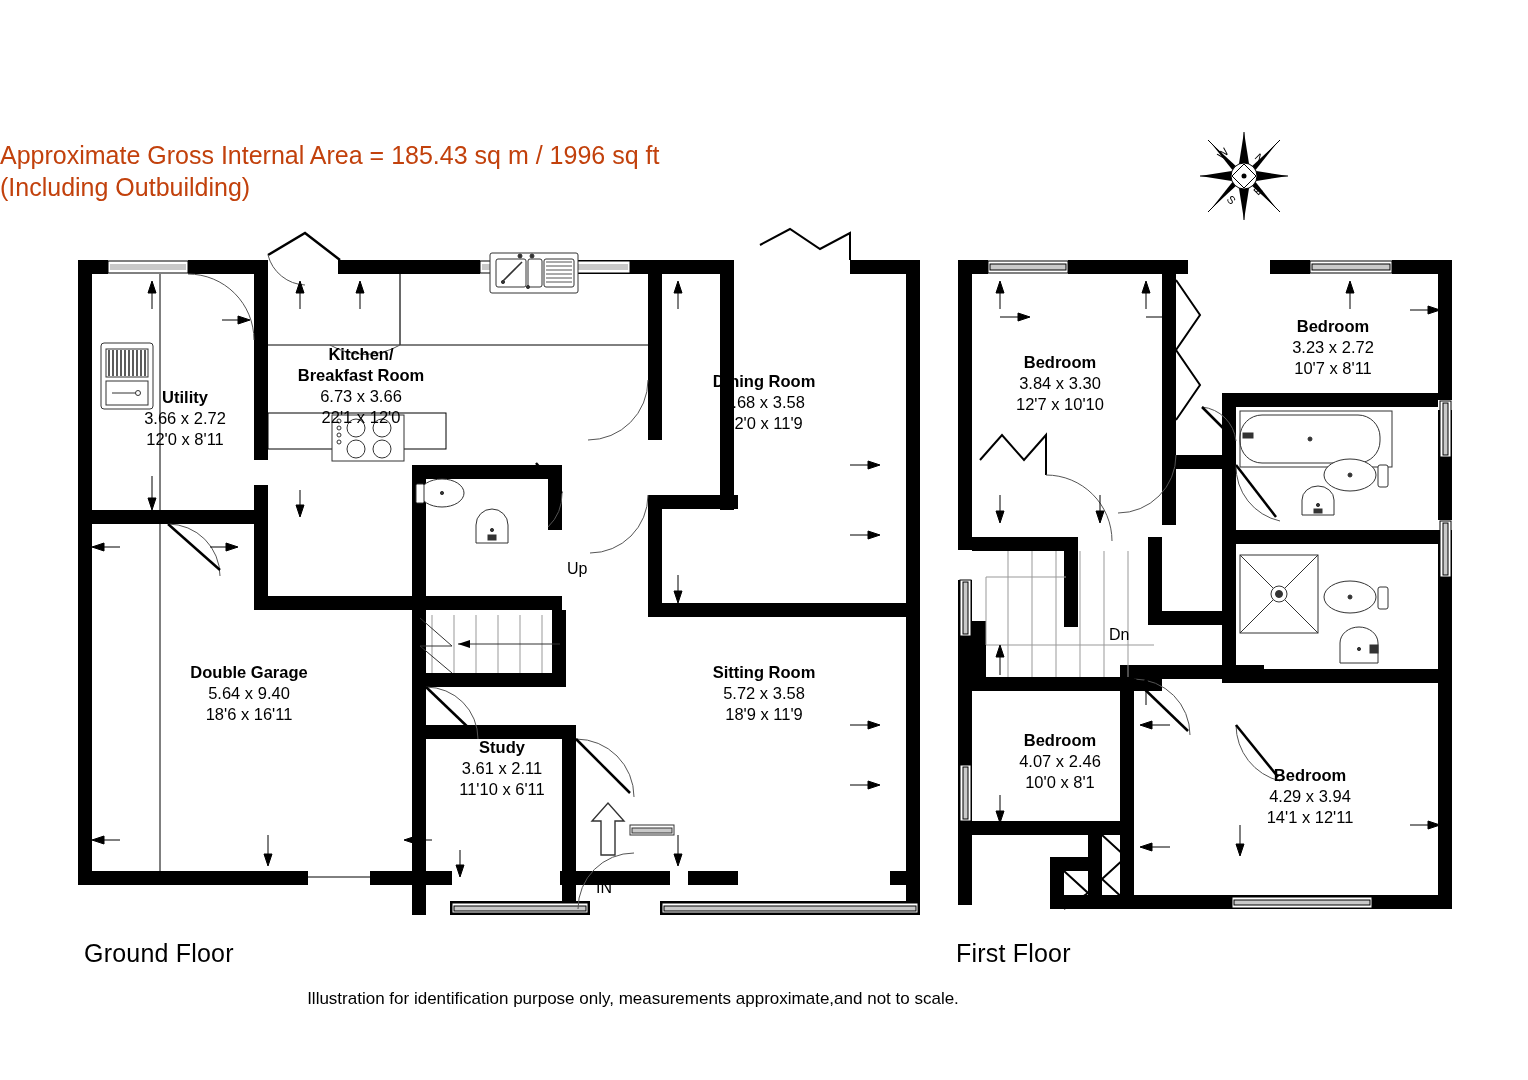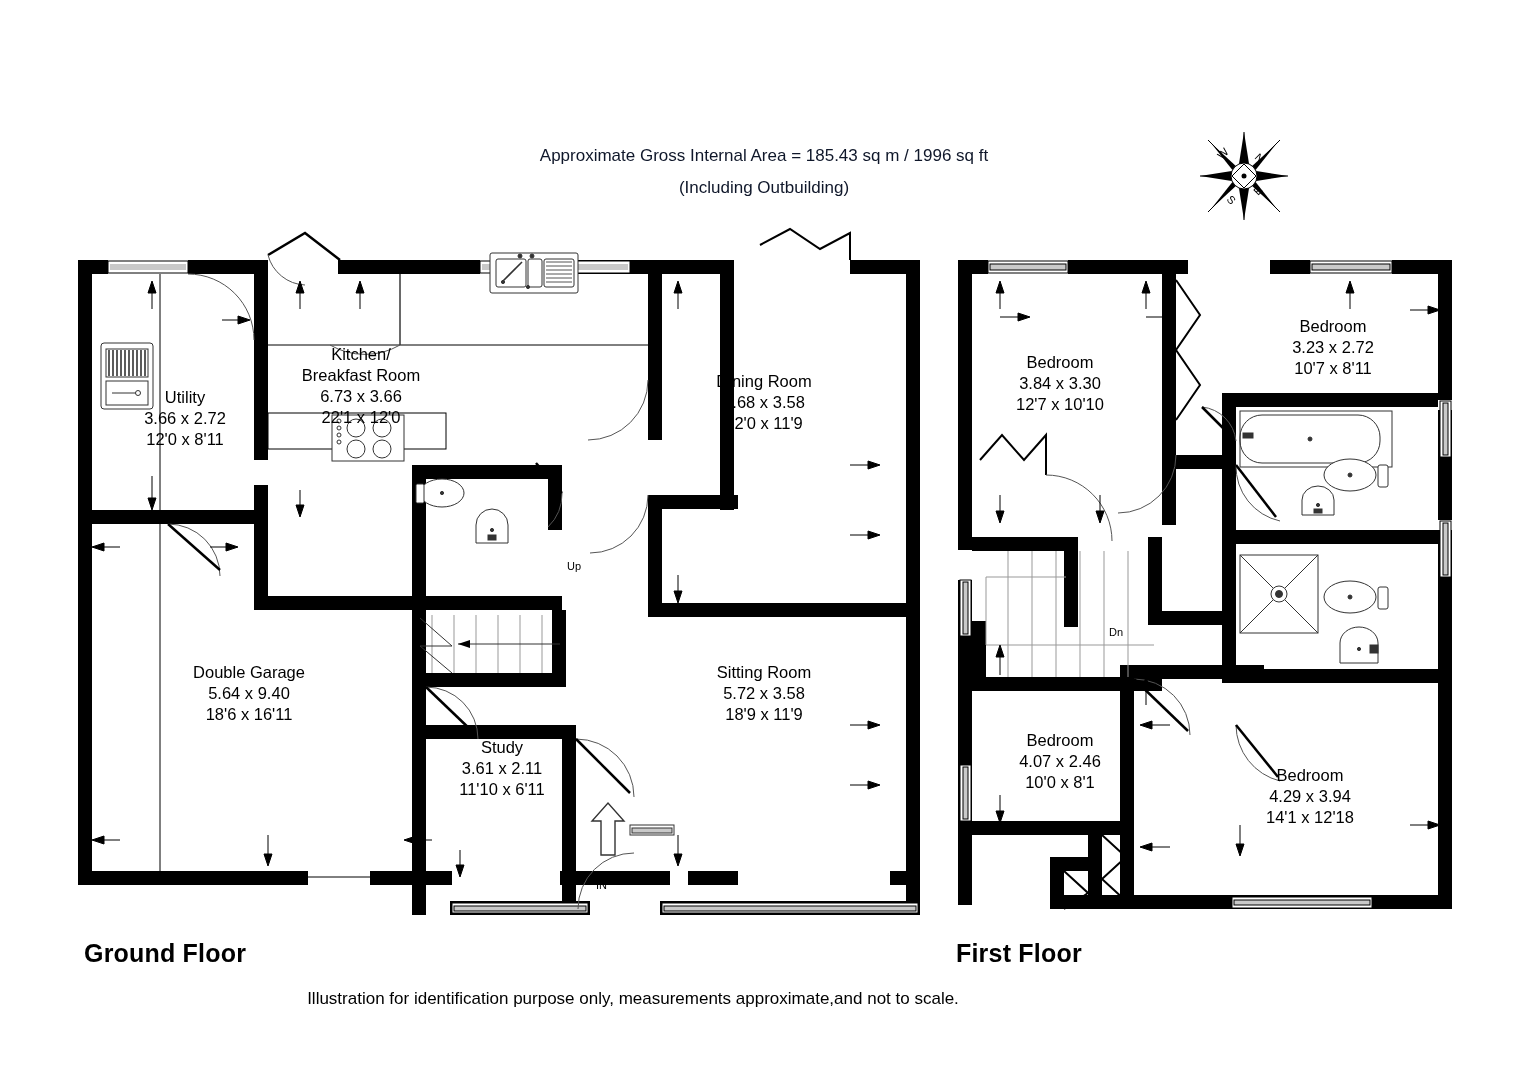--- a/index.html
+++ b/index.html
@@ -19,32 +19,32 @@
   #plan-root {
     position: absolute;
     left: 0; top: 0;
     width: 1528px;
     height: 1080px;
   }
   .hdr {
     position: absolute;
     left: 0;
     width: 1528px;
-    text-align: center;
-    font-size: 17px;
+    text-align: left;
+    font-size: 25px;
     line-height: 31px;
-    color: #0f172a;
+    color: #c2410c;
   }
   #title-line1 { top: 140px; }
   #title-line2 { top: 172px; }
 
   .floor-label {
     position: absolute;
     font-size: 25px;
-    font-weight: bold;
+    font-weight: normal;
     letter-spacing: 0.2px;
     color: #000;
   }
   #ground-floor-label { left: 84px; top: 939px; }
   #first-floor-label  { left: 956px; top: 939px; }
 
   #footer-note {
     position: absolute;
     left: 0; top: 989px;
     width: 1266px;
@@ -55,27 +55,27 @@
 
   .room-label {
     position: absolute;
     text-align: center;
     font-size: 16.5px;
     line-height: 21px;
     color: #000;
     white-space: nowrap;
     transform: translateX(-50%);
   }
-  .room-label .rl-name { display:block; }
+  .room-label .rl-name { display:block;font-weight:bold; }
   .room-label .rl-m    { display:block; }
   .room-label .rl-ft   { display:block; }
 
   .marker {
     position: absolute;
-    font-size: 11px;
+    font-size: 16px;
     color: #000;
     white-space: nowrap;
   }
   svg { display: block; }
 </style>
 </head>
 <body>
 
 <div id="plan-root">
 
@@ -566,21 +566,21 @@
 
   <div class="room-label" style="left:1060px;top:730px;">
     <span class="rl-name">Bedroom</span>
     <span class="rl-m">4.07 x 2.46</span>
     <span class="rl-ft">10'0 x 8'1</span>
   </div>
 
   <div class="room-label" style="left:1310px;top:765px;">
     <span class="rl-name">Bedroom</span>
     <span class="rl-m">4.29 x 3.94</span>
-    <span class="rl-ft">14'1 x 12'18</span>
+    <span class="rl-ft">14'1 x 12'11</span>
   </div>
 
   <div class="marker" style="left:1109px;top:626px;">Dn</div>
 
   <div class="floor-label" id="ground-floor-label">Ground Floor</div>
   <div class="floor-label" id="first-floor-label">First Floor</div>
   <div id="footer-note">Illustration for identification purpose only, measurements approximate,and not to scale.</div>
 
 </div>
 

